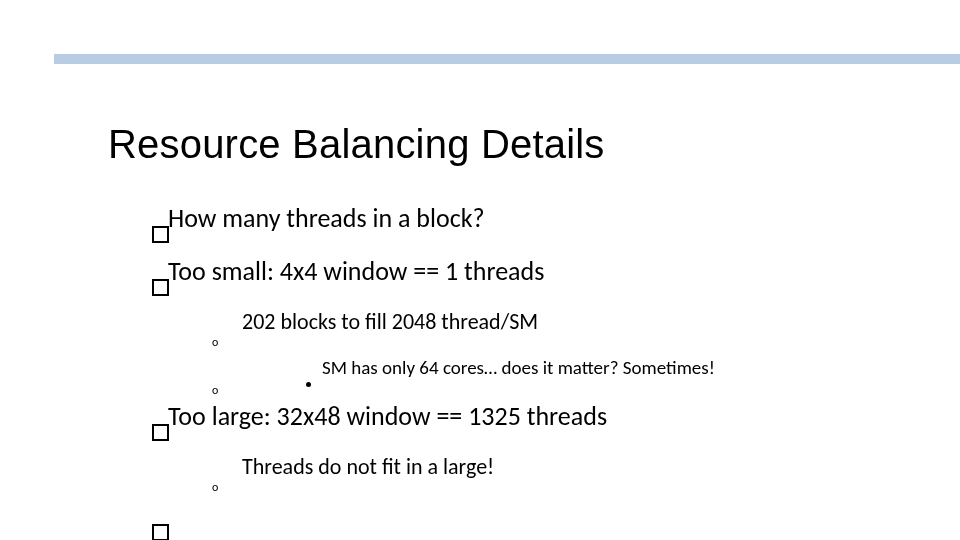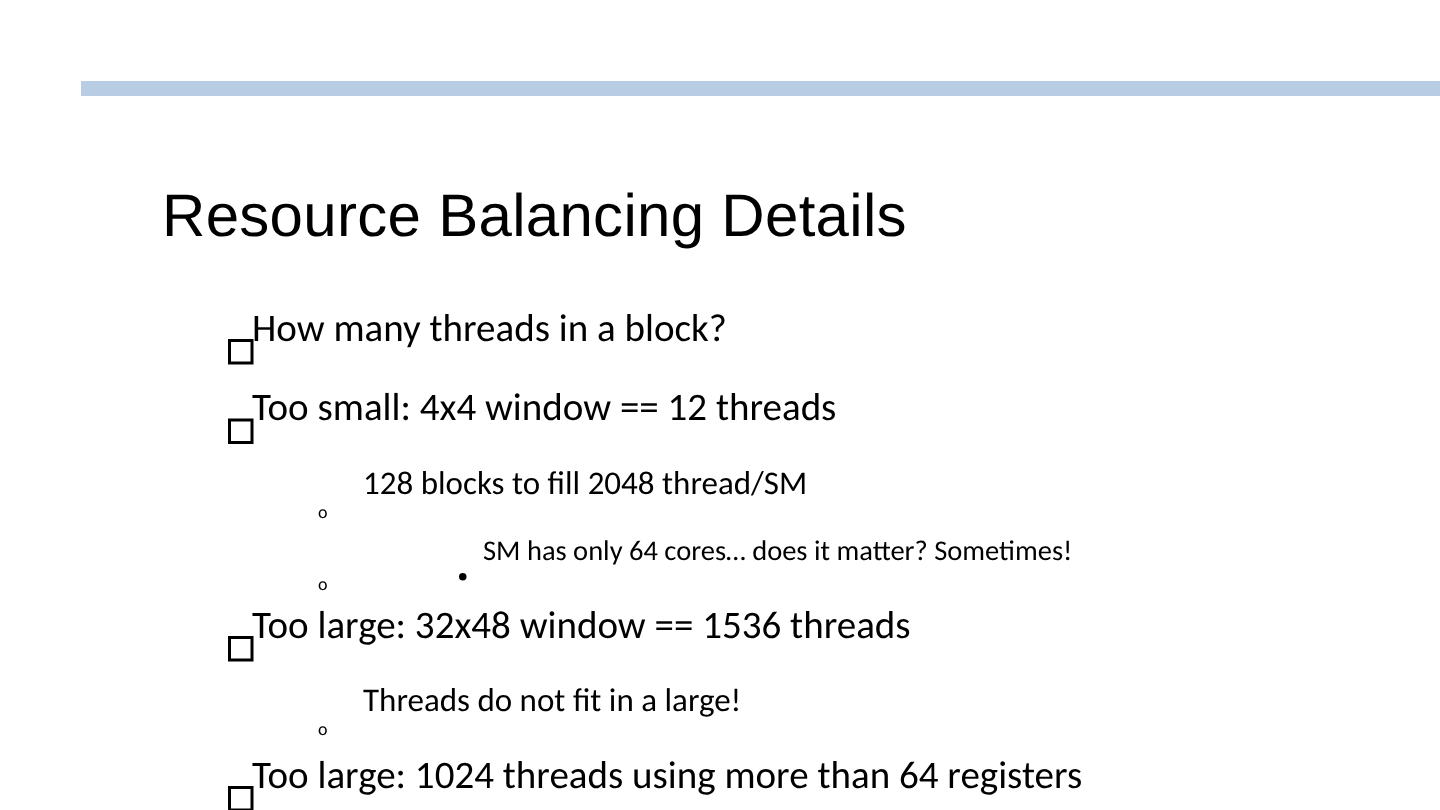--- a/index.html
+++ b/index.html
@@ -97,50 +97,49 @@
 
   <ul class="l1">
 
     <li>
       <span class="sq"></span>
       <span>How many threads in a block?</span>
     </li>
 
     <li>
       <span class="sq"></span>
-      <span>Too small: 4x4 window == 12 threads</span>
+      <span>Too small: 4x4 window == 1 threads</span>
       <ul class="l2">
         <li>
           <span class="circ">o</span>
-          <span>128 blocks to fill 2048 thread/SM</span>
+          <span>202 blocks to fill 2048 thread/SM</span>
         </li>
         <li>
           <span class="circ">o</span>
           <ul class="l3">
             <li>
               <span class="dot"></span>
               <span>SM has only 64 cores… does it matter? Sometimes!</span>
             </li>
           </ul>
         </li>
       </ul>
     </li>
 
     <li>
       <span class="sq"></span>
-      <span>Too large: 32x48 window == 1536 threads</span>
+      <span>Too large: 32x48 window == 1325 threads</span>
       <ul class="l2">
         <li>
           <span class="circ">o</span>
           <span>Threads do not fit in a large!</span>
         </li>
       </ul>
     </li>
 
     <li>
       <span class="sq"></span>
-      <span>Too large: 1024 threads using more than 64 registers</span>
     </li>
 
 
   </ul>
 
 </div>
 
 </body></html>

